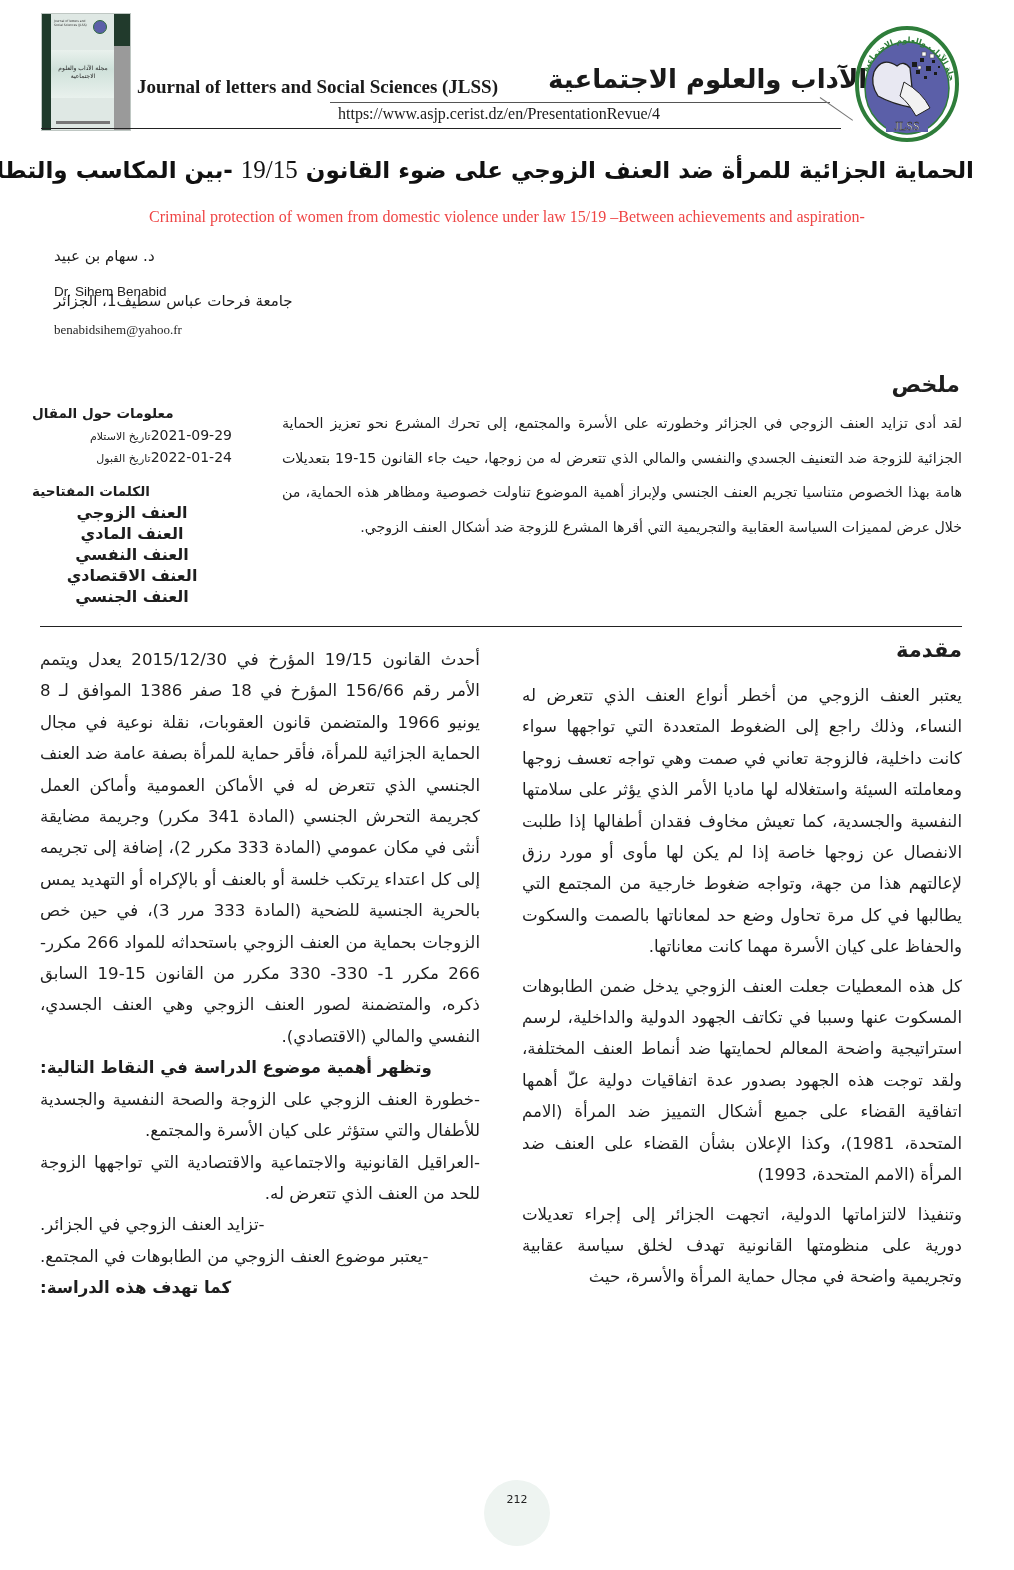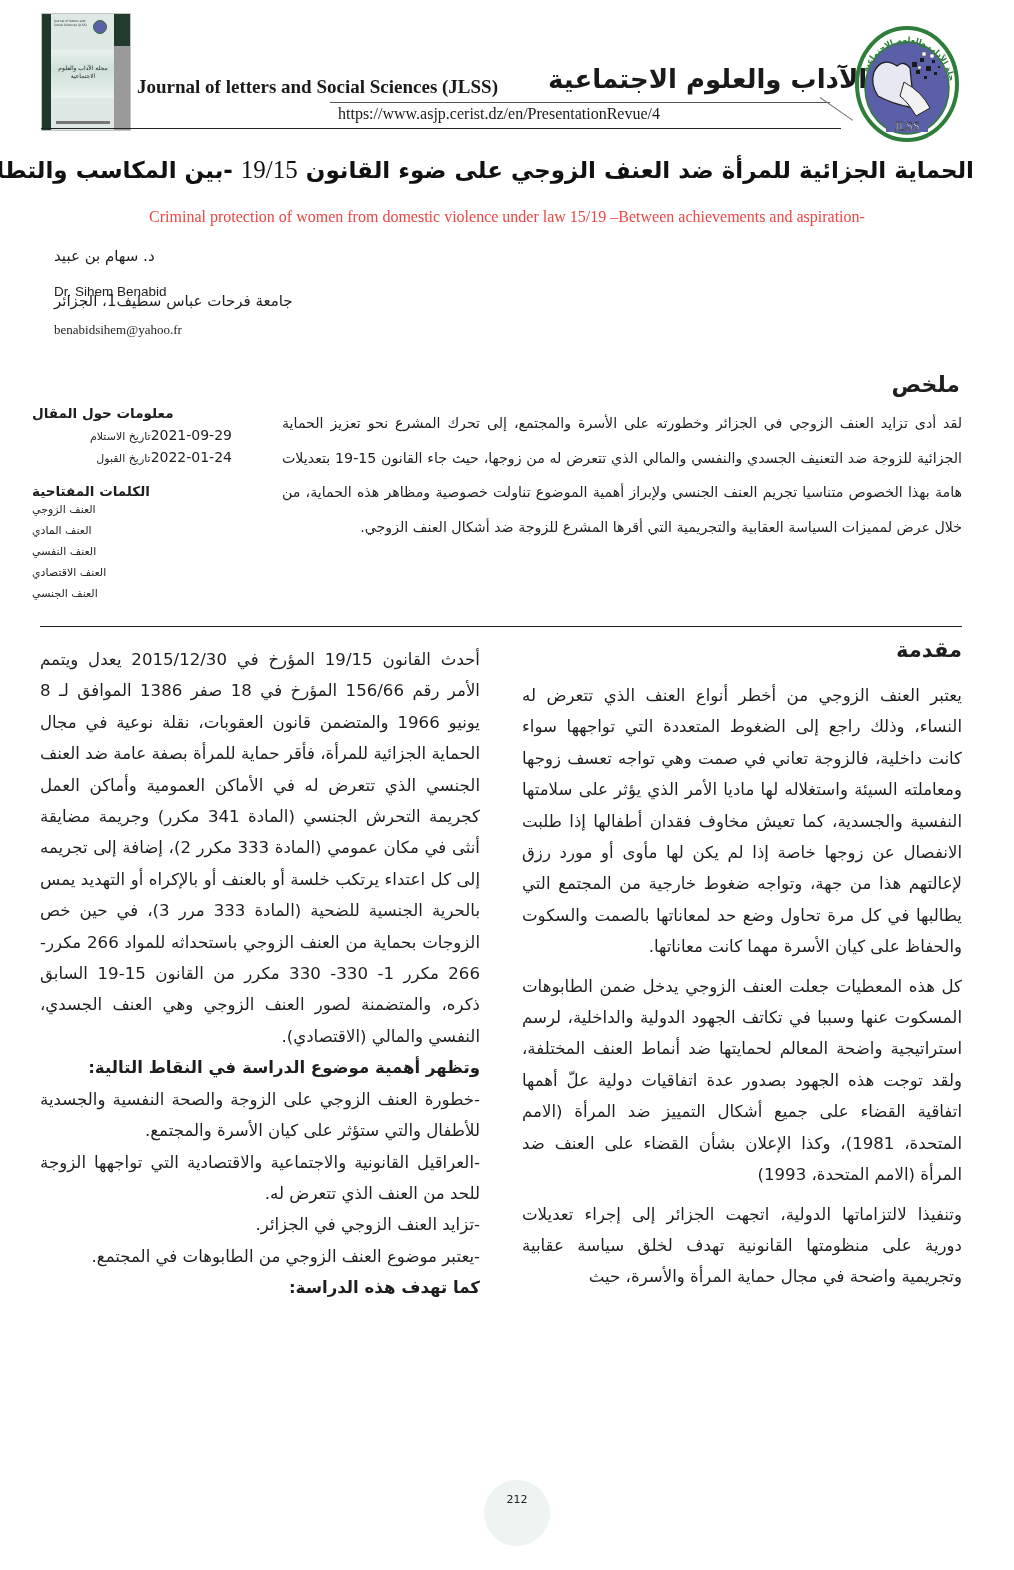--- a/index.html
+++ b/index.html
@@ -37,36 +37,36 @@
   .author-en { left:54px; top:284px; font-family:"Liberation Sans", sans-serif; font-size:13.5px; }
   .affil { left:54px; top:292px; font-size:15px; direction:rtl; }
   .email { left:54px; top:322px; font-family:"Liberation Serif", serif; font-size:13px; }
 
   
   .info { left:32px; top:405px; width:200px; direction:rtl; text-align:left; }
   .info-head { font-size:13.5px; font-weight:bold; margin-bottom:6px; }
   .info-date { font-size:14px; height:22px; white-space:nowrap; display:flex; flex-direction:row-reverse; justify-content:flex-end; align-items:baseline; }
   .info-date .lbl { font-size:11px; }
   .kw-head { font-size:13.5px; font-weight:bold; margin-top:12px; margin-bottom:4px; }
-  .kw { font-size:11px; font-weight:normal; height:21px; }
+  .kw { font-size:16px; font-weight:bold; height:21px;text-align:center; }
 
   
   .abs-head { left:880px; top:372px; width:80px; text-align:right; font-size:22px; font-weight:bold; direction:rtl; }
   .abs-text { left:282px; top:406px; width:680px; direction:rtl; text-align:justify; text-align-last:right; font-size:14.2px; line-height:34.5px; }
 
   .section-rule { left:40px; top:626px; width:922px; height:1px; background:#222; }
 
   
   .col { direction:rtl; text-align:justify; font-size:16.6px; line-height:31.4px; }
   .col-right { left:522px; top:680px; width:440px; }
   .col-left { left:40px; top:644px; width:440px; }
   .intro-head { left:880px; top:638px; width:82px; text-align:right; font-size:21px; font-weight:bold; direction:rtl; }
   .col p { margin:0 0 8px 0; }
   .col .bold { font-weight:bold; }
-  .col .line { display:block; text-align:right; }
+  .col .line { display:block; text-align:left; }
 
   
   .page-circle { left:484px; top:1480px; width:66px; height:66px; border-radius:50%; background:#eef4f1; }
   .page-num { left:484px; top:1493px; width:66px; text-align:center; font-family:"DejaVu Sans", sans-serif; font-size:11px; color:#222; }
 </style>
 </head>
 <body>
 
 <div class="abs cover">
   <div class="spine-l"></div>

